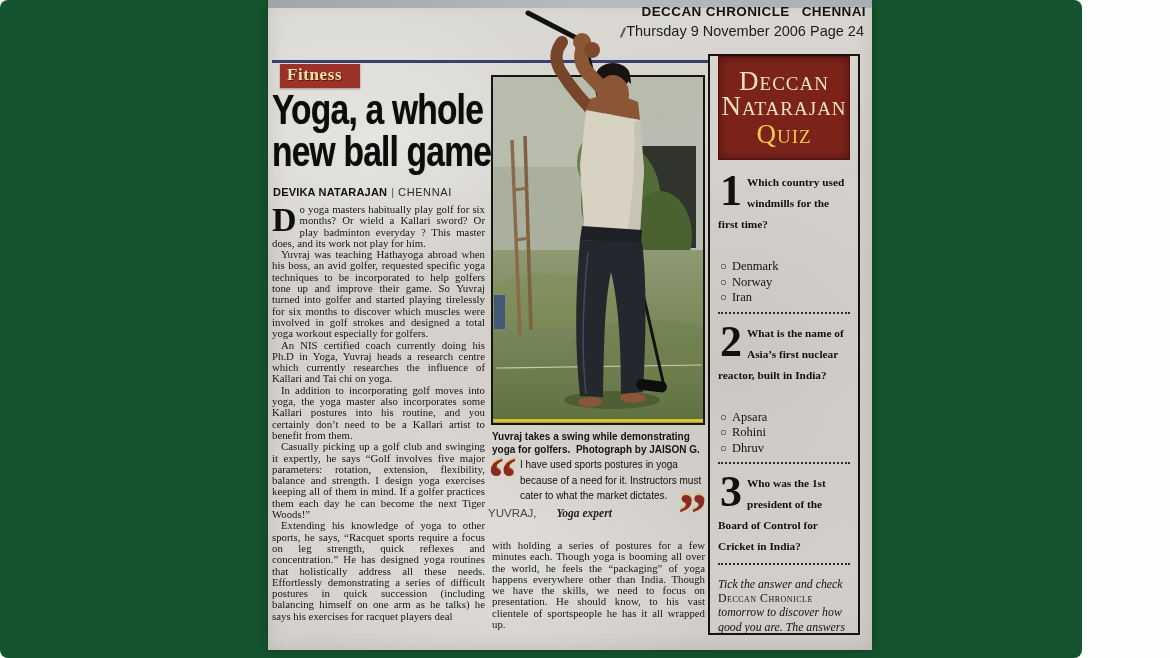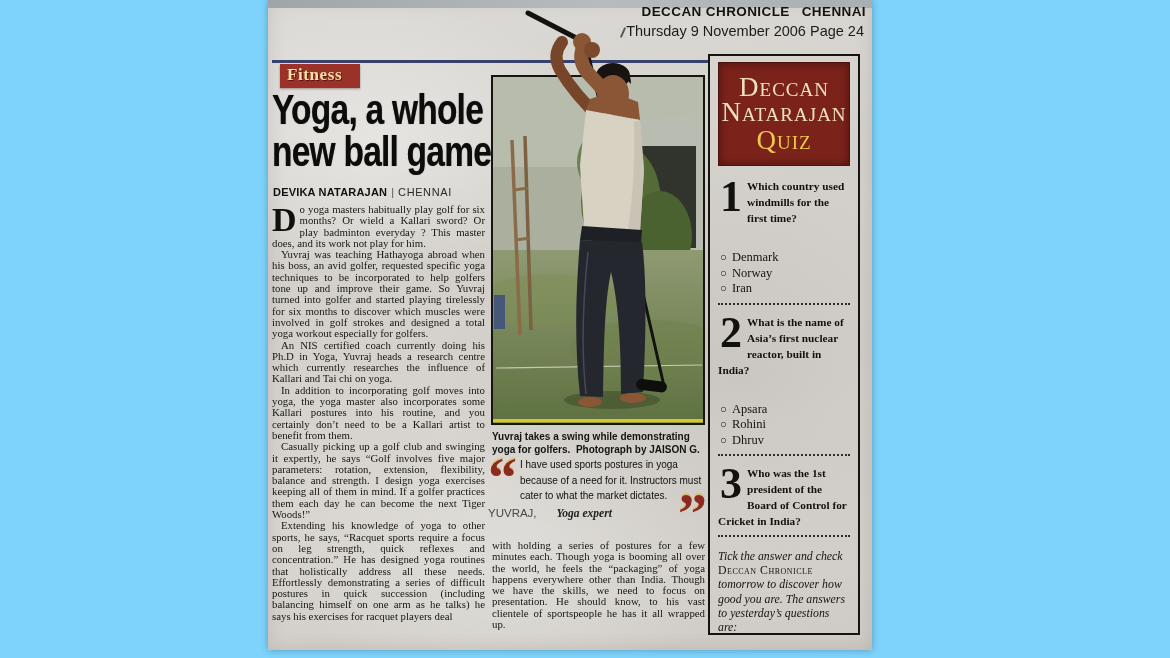--- a/index.html
+++ b/index.html
@@ -1,17 +1,17 @@
 <!DOCTYPE html>
 <html><head>
 <meta charset="utf-8">
 <style>
   html,body { margin:0; padding:0; }
   body { background:#fdfdfc; font-family:"Liberation Sans",sans-serif; }
-  .page { position:relative; width:1170px; height:658px; background:#7dd3fc; overflow:hidden; }
+  .page { position:relative; width:1082px; height:658px; background:#14532d; overflow:hidden;border-radius:8px; }
 
   .clipping {
     position:absolute; left:268px; top:0; width:604px; height:650px;
     background:
       radial-gradient(ellipse 320px 200px at 18% 22%, rgba(255,255,255,.38), transparent 70%),
       radial-gradient(ellipse 420px 280px at 78% 58%, rgba(118,112,102,.14), transparent 72%),
       radial-gradient(ellipse 300px 200px at 40% 88%, rgba(255,255,255,.25), transparent 70%),
       linear-gradient(168deg,#dddbd7 0%,#d3d0cb 38%,#d9d6d1 68%,#cecbc5 100%);
     box-shadow: 0 0 7px rgba(0,0,0,.28), inset 0 0 18px rgba(90,85,75,.18);
   }
@@ -64,31 +64,31 @@
   .pq-text { font-size:10px; font-weight:normal; line-height:15.5px; color:#0f0f0e; }
   .pq-close { position:absolute; right:4px; bottom:-4px; font-family:"Liberation Serif",serif;
     font-weight:bold; font-size:58px; line-height:18px; letter-spacing:-5px; color:#8d2a20;
     text-shadow:0 -2px 0 rgba(222,186,60,.55); }
   .pq-attr { margin-top:3px; font-size:11.5px; color:#474747; }
   .pq-attr .role { font-family:Liberation Serif, serif; font-style:italic; color:#22221e; margin-left:20px; font-weight:bold; }
 
   .body-mid { position:absolute; left:224px; top:540px; width:213px; }
 
   .quiz { position:absolute; left:440px; top:54px; width:152px; height:581px;
-    border:2px solid #161410; padding:6px 8px; box-sizing:border-box; overflow:hidden; }
+    border:2px solid #161410; padding:0 8px; box-sizing:border-box; overflow:hidden; }
   .quiz-header { background:#7b231b; border:1px solid #4e130e; margin-bottom:10px;
     padding:13px 0 11px; text-align:center; font-family:"Liberation Serif",serif;
     box-shadow:inset 0 0 10px rgba(40,8,5,.6); }
   .quiz-line { font-size:19px; line-height:22px; color:#ece1bd; letter-spacing:1px; }
   .quiz-line::first-letter { font-size:27px; }
   .quiz-line.quiz-word { color:#eec94b; margin-top:3px; }
 
   .q-num { float:left; font-family:"Liberation Serif",serif; font-weight:bold; font-size:44px;
     line-height:37px; margin:2px 5px 0 2px; color:#12110d; }
-  .q-text { font-family:"Liberation Serif",serif; font-weight:bold; font-size:11.3px; line-height:16px;
+  .q-text { font-family:"Liberation Serif",serif; font-weight:bold; font-size:11.3px; line-height:21px;
     color:#12110d; padding-top:2px; }
   .options { clear:left; margin:24px 0 0 2px; }
   .option { font-family:"Liberation Serif",serif; font-size:12.5px; line-height:15.5px; color:#14130e; }
   .option .mark { margin-right:5px; font-size:11.5px; }
   .qsep { border:none; border-bottom:2px dotted #2c2c2a; margin:6px 0 7px; }
 
   .quiz-footer { font-family:"Liberation Serif",serif; font-size:11.8px; line-height:14.2px; color:#14130e; margin-top:12px; }
   .quiz-footer .it { font-style:italic; }
   .quiz-footer .brand { font-variant:small-caps; letter-spacing:.5px; }
   .answers { margin-top:13px; }

